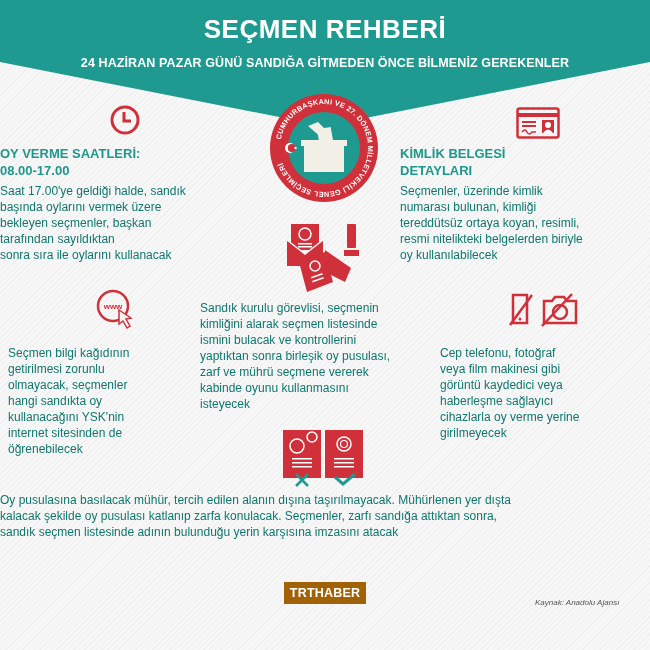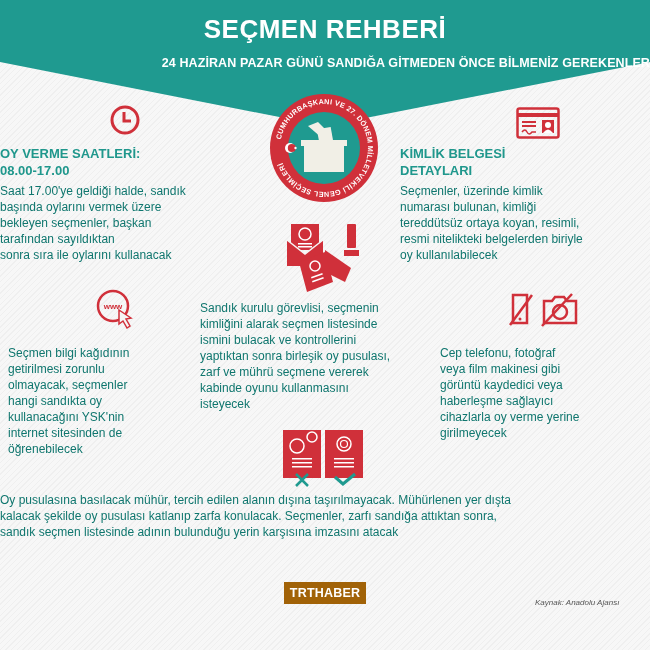--- a/index.html
+++ b/index.html
@@ -9,21 +9,21 @@
     background-color: #f5f5f5;
     background-image: repeating-linear-gradient(135deg, #f7f7f7 0px, #f7f7f7 3px, #efefef 3px, #efefef 4px);
     color: #444;
   }
   .header-shape { position: absolute; left: 0; top: 0; width: 650px; height: 140px; }
   .title {
     position: absolute; left: 0; width: 650px; top: 14px; text-align: center;
     color: #fff; font-weight: bold; font-size: 26px; letter-spacing: 0.5px;
   }
   .subtitle {
-    position: absolute; left: 0; width: 650px; top: 56px; text-align: right;
+    position: absolute; left: 0; width: 650px; top: 56px; text-align: center;
     color: #fff; font-weight: bold; font-size: 12.5px; letter-spacing: 0.1px;
   }
   .badge { position: absolute; left: 268px; top: 92px; width: 112px; height: 112px; }
   .icon { position: absolute; }
   .block { position: absolute; text-align: left; }
   .heading { color: #1f978c; font-weight: bold; font-size: 13px; line-height: 17px; }
   .body-text { color: #0f766e; font-size: 12px; line-height: 16px; }
   .logo {
     position: absolute; left: 284px; top: 582px; width: 82px; height: 22px;
     background: #a16207; color: #fff; font-weight: bold; font-size: 12.5px;

